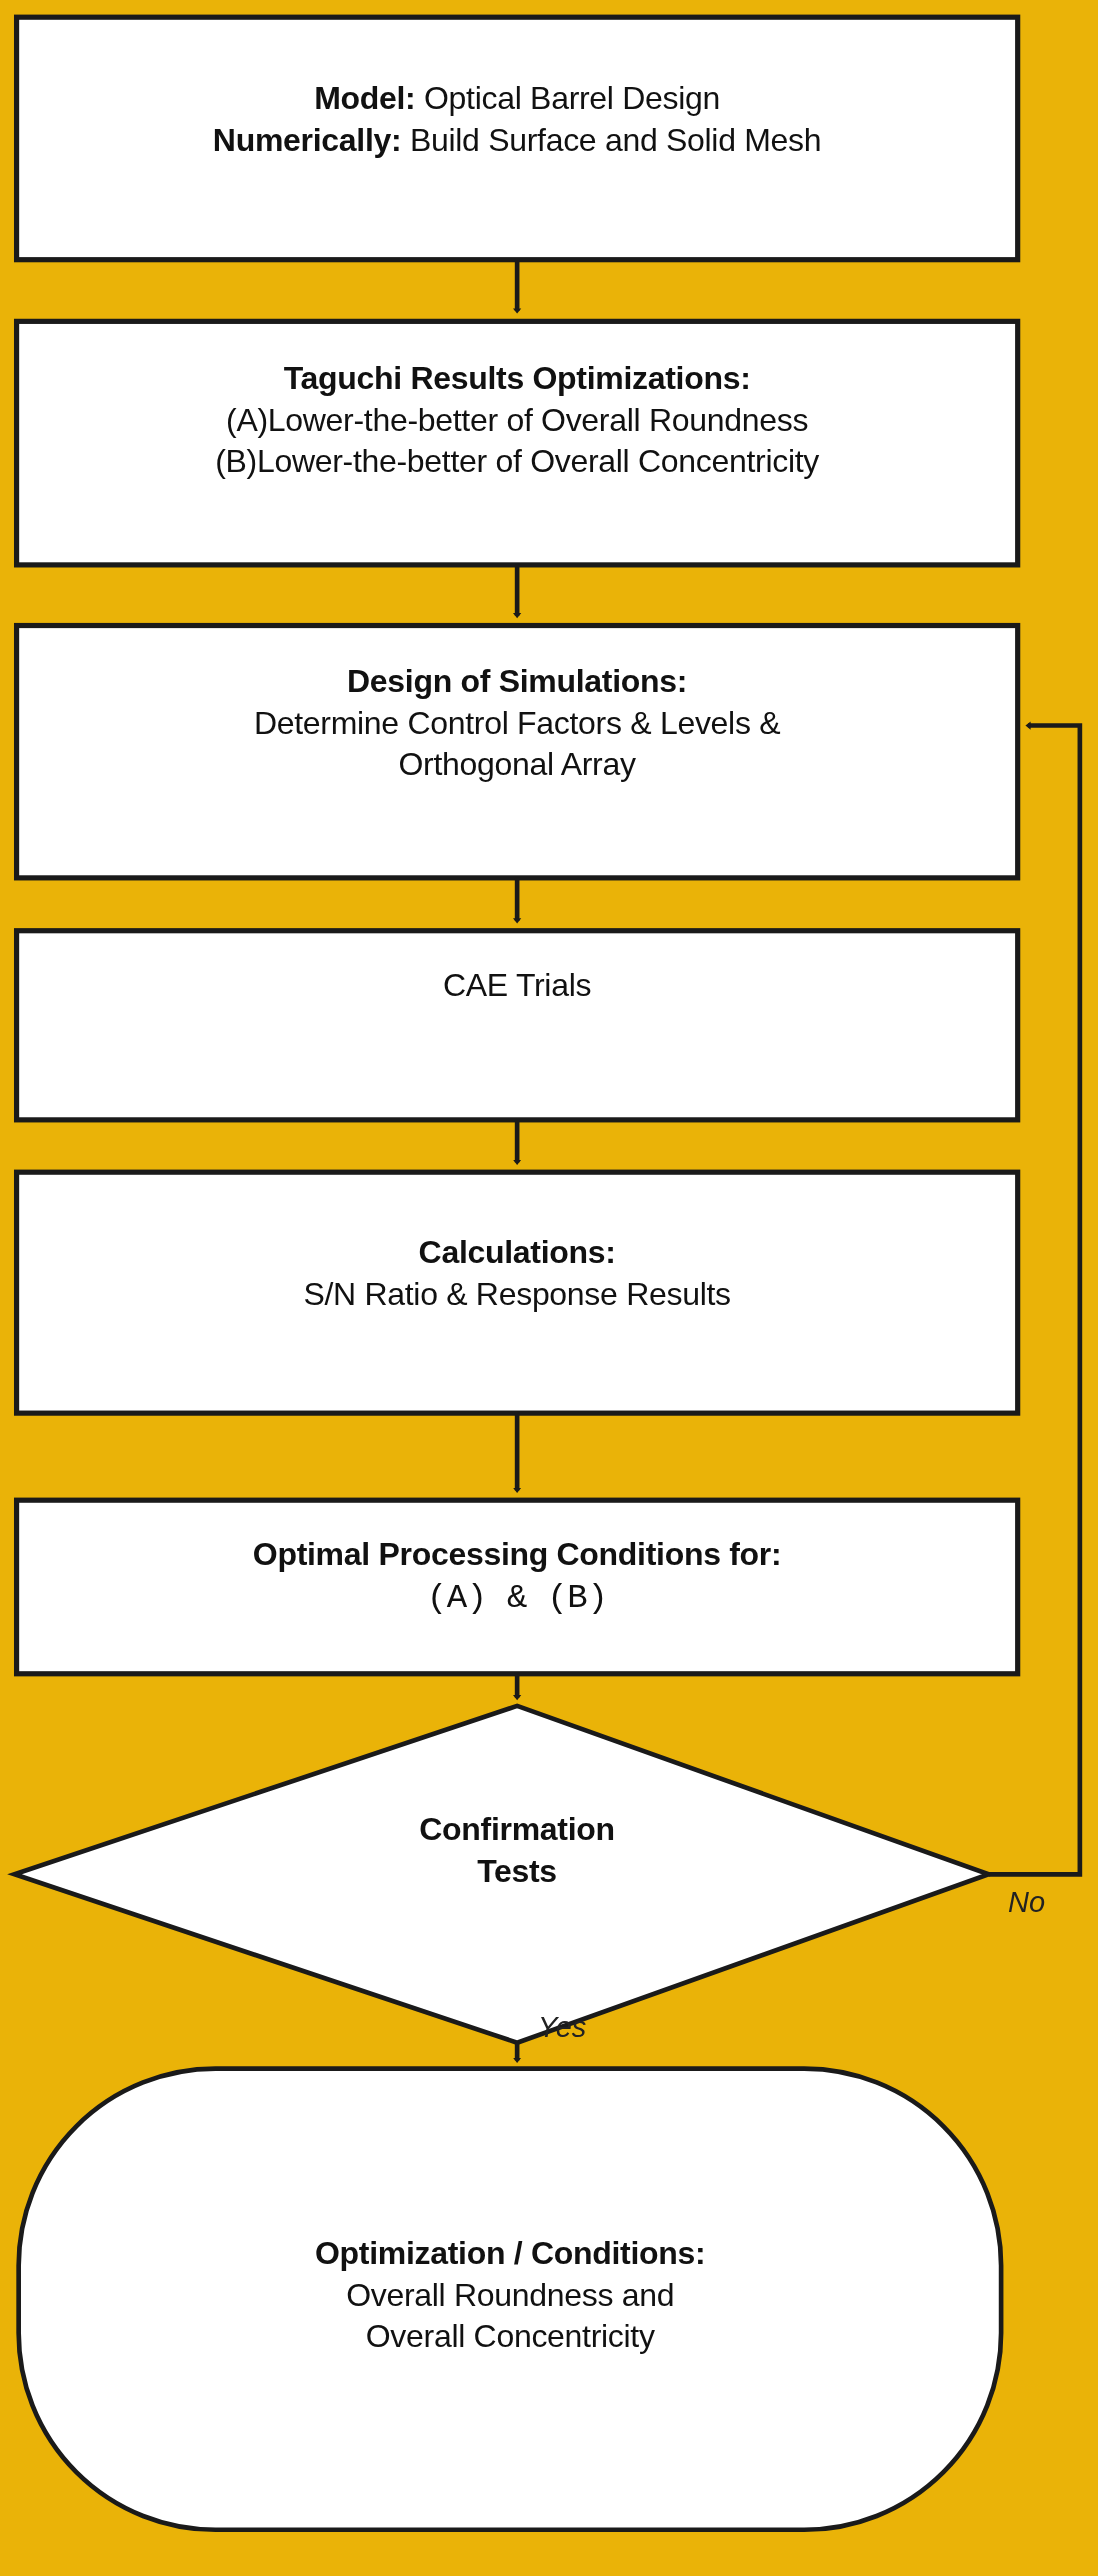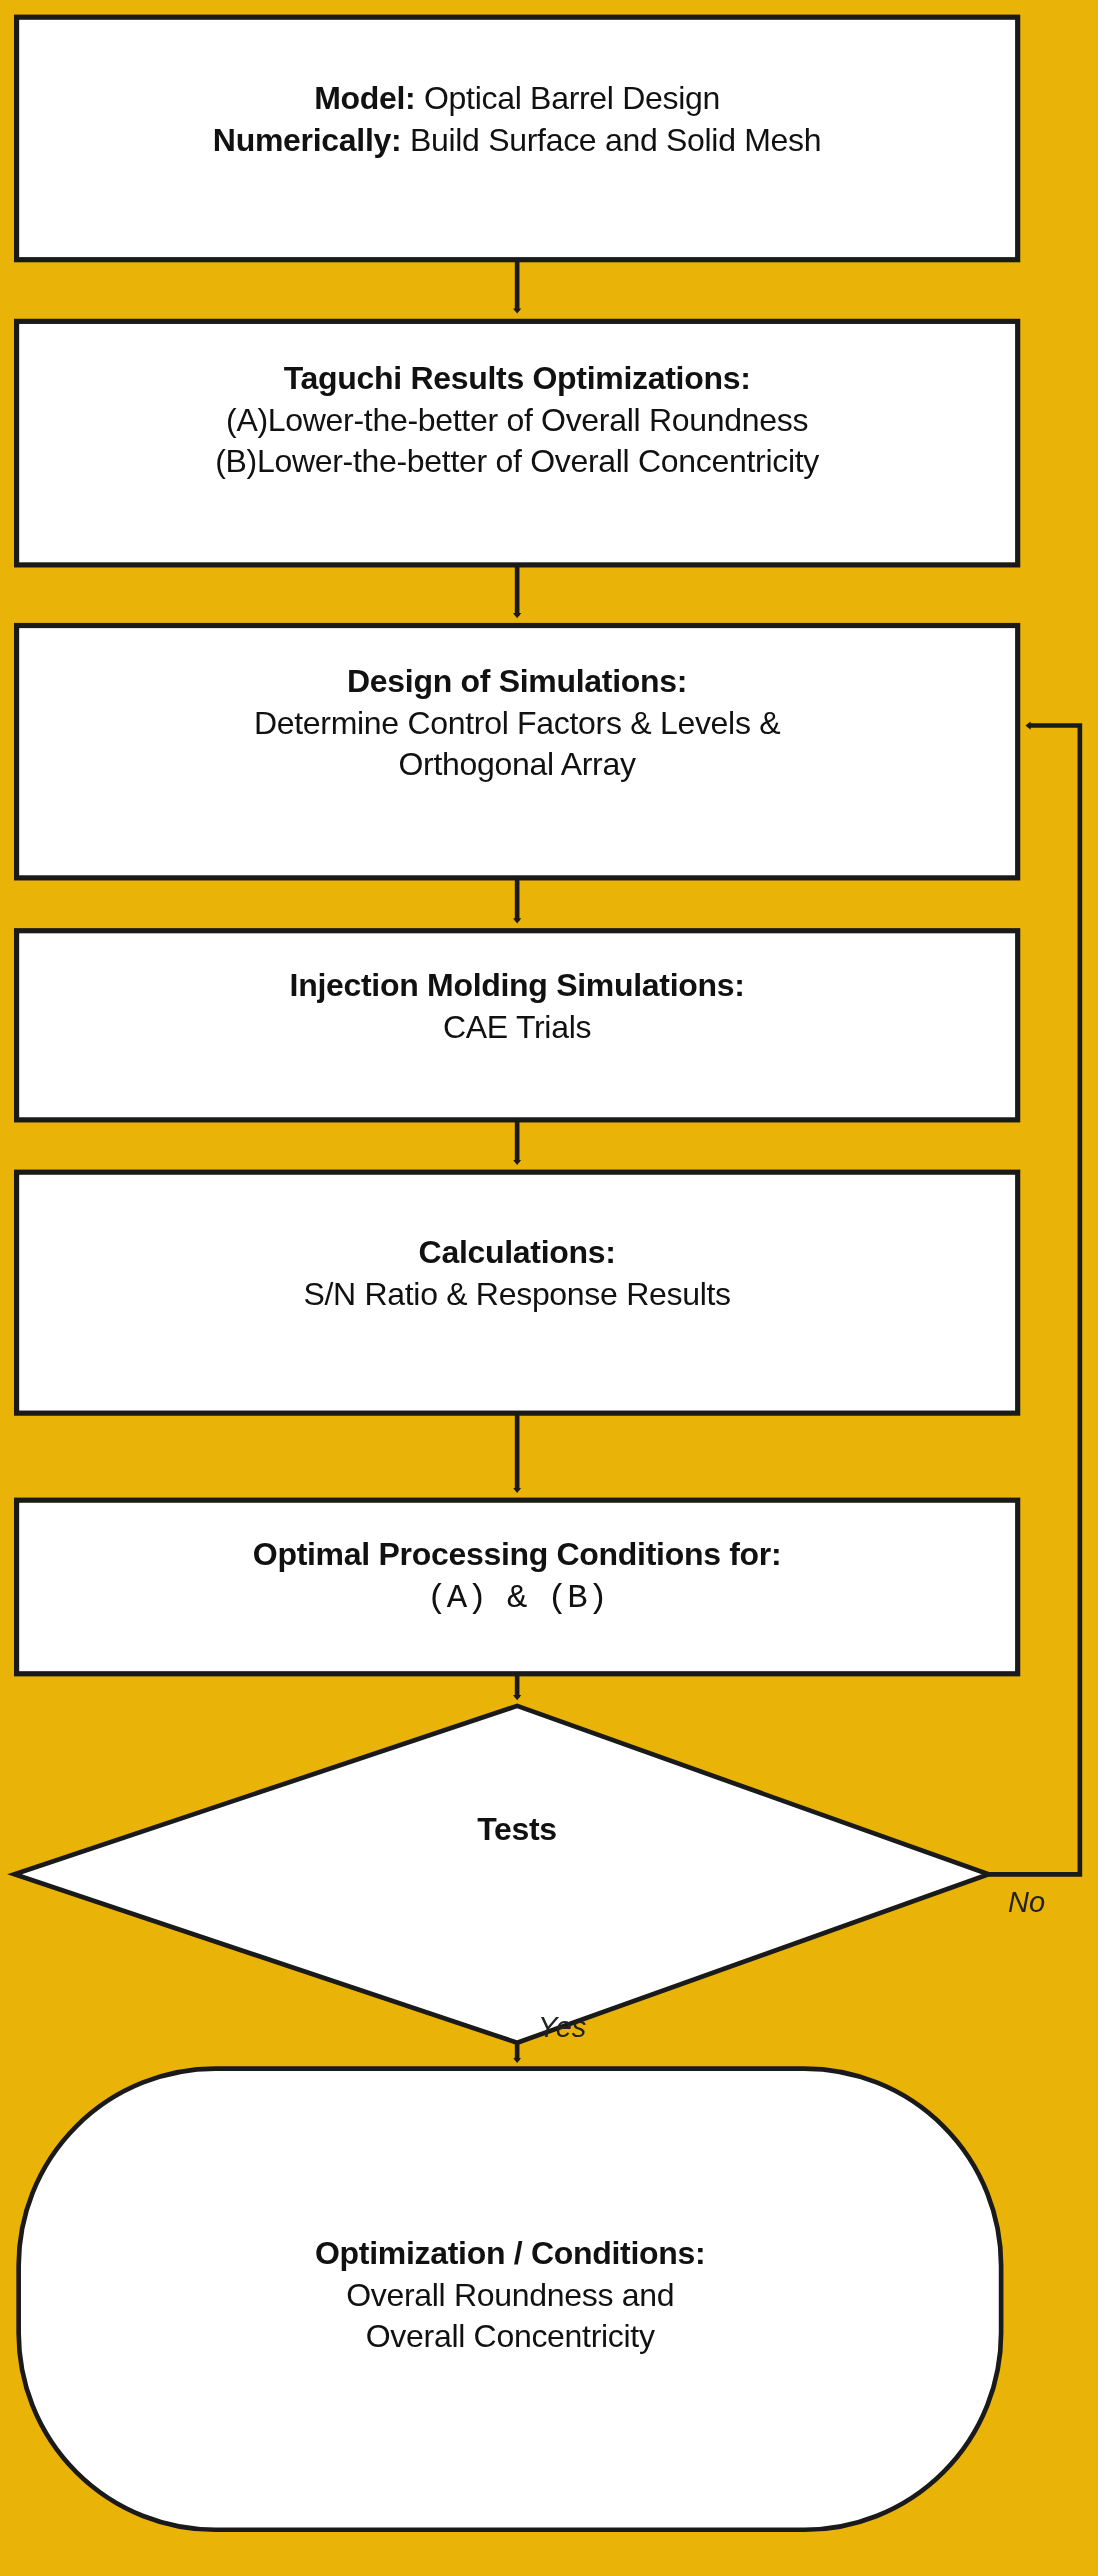--- a/index.html
+++ b/index.html
@@ -117,35 +117,35 @@
     <span class="line">(B)Lower-the-better of Overall Concentricity</span>
   </div>
 
   <div class="node-text" style="left:16.6px; top:661px; width:1001px;">
     <span class="line bold">Design of Simulations:</span>
     <span class="line">Determine Control Factors &amp; Levels &amp;</span>
     <span class="line">Orthogonal Array</span>
   </div>
 
   <div class="node-text" style="left:16.6px; top:965px; width:1001px;">
-    <span class="line bold">Injection Molding Simulations:</span>
     <span class="line">CAE Trials</span>
   </div>
 
   <div class="node-text" style="left:16.6px; top:1232px; width:1001px;">
     <span class="line bold">Calculations:</span>
     <span class="line">S/N Ratio &amp; Response Results</span>
   </div>
 
   <div class="node-text" style="left:16.6px; top:1534px; width:1001px;">
     <span class="line bold">Optimal Processing Conditions for:</span>
     <span class="line serif-line">(A) &amp; (B)</span>
   </div>
 
   <div class="node-text" style="left:258px; top:1809px; width:518px;">
+    <span class="line bold">Confirmation</span>
     <span class="line bold">Tests</span>
   </div>
 
   <div class="node-text" style="left:18.7px; top:2233px; width:983px;">
     <span class="line bold">Optimization / Conditions:</span>
     <span class="line">Overall Roundness and</span>
     <span class="line">Overall Concentricity</span>
   </div>
 
   <div class="edge-label" style="left:1008px; top:1886px;">No</div>

